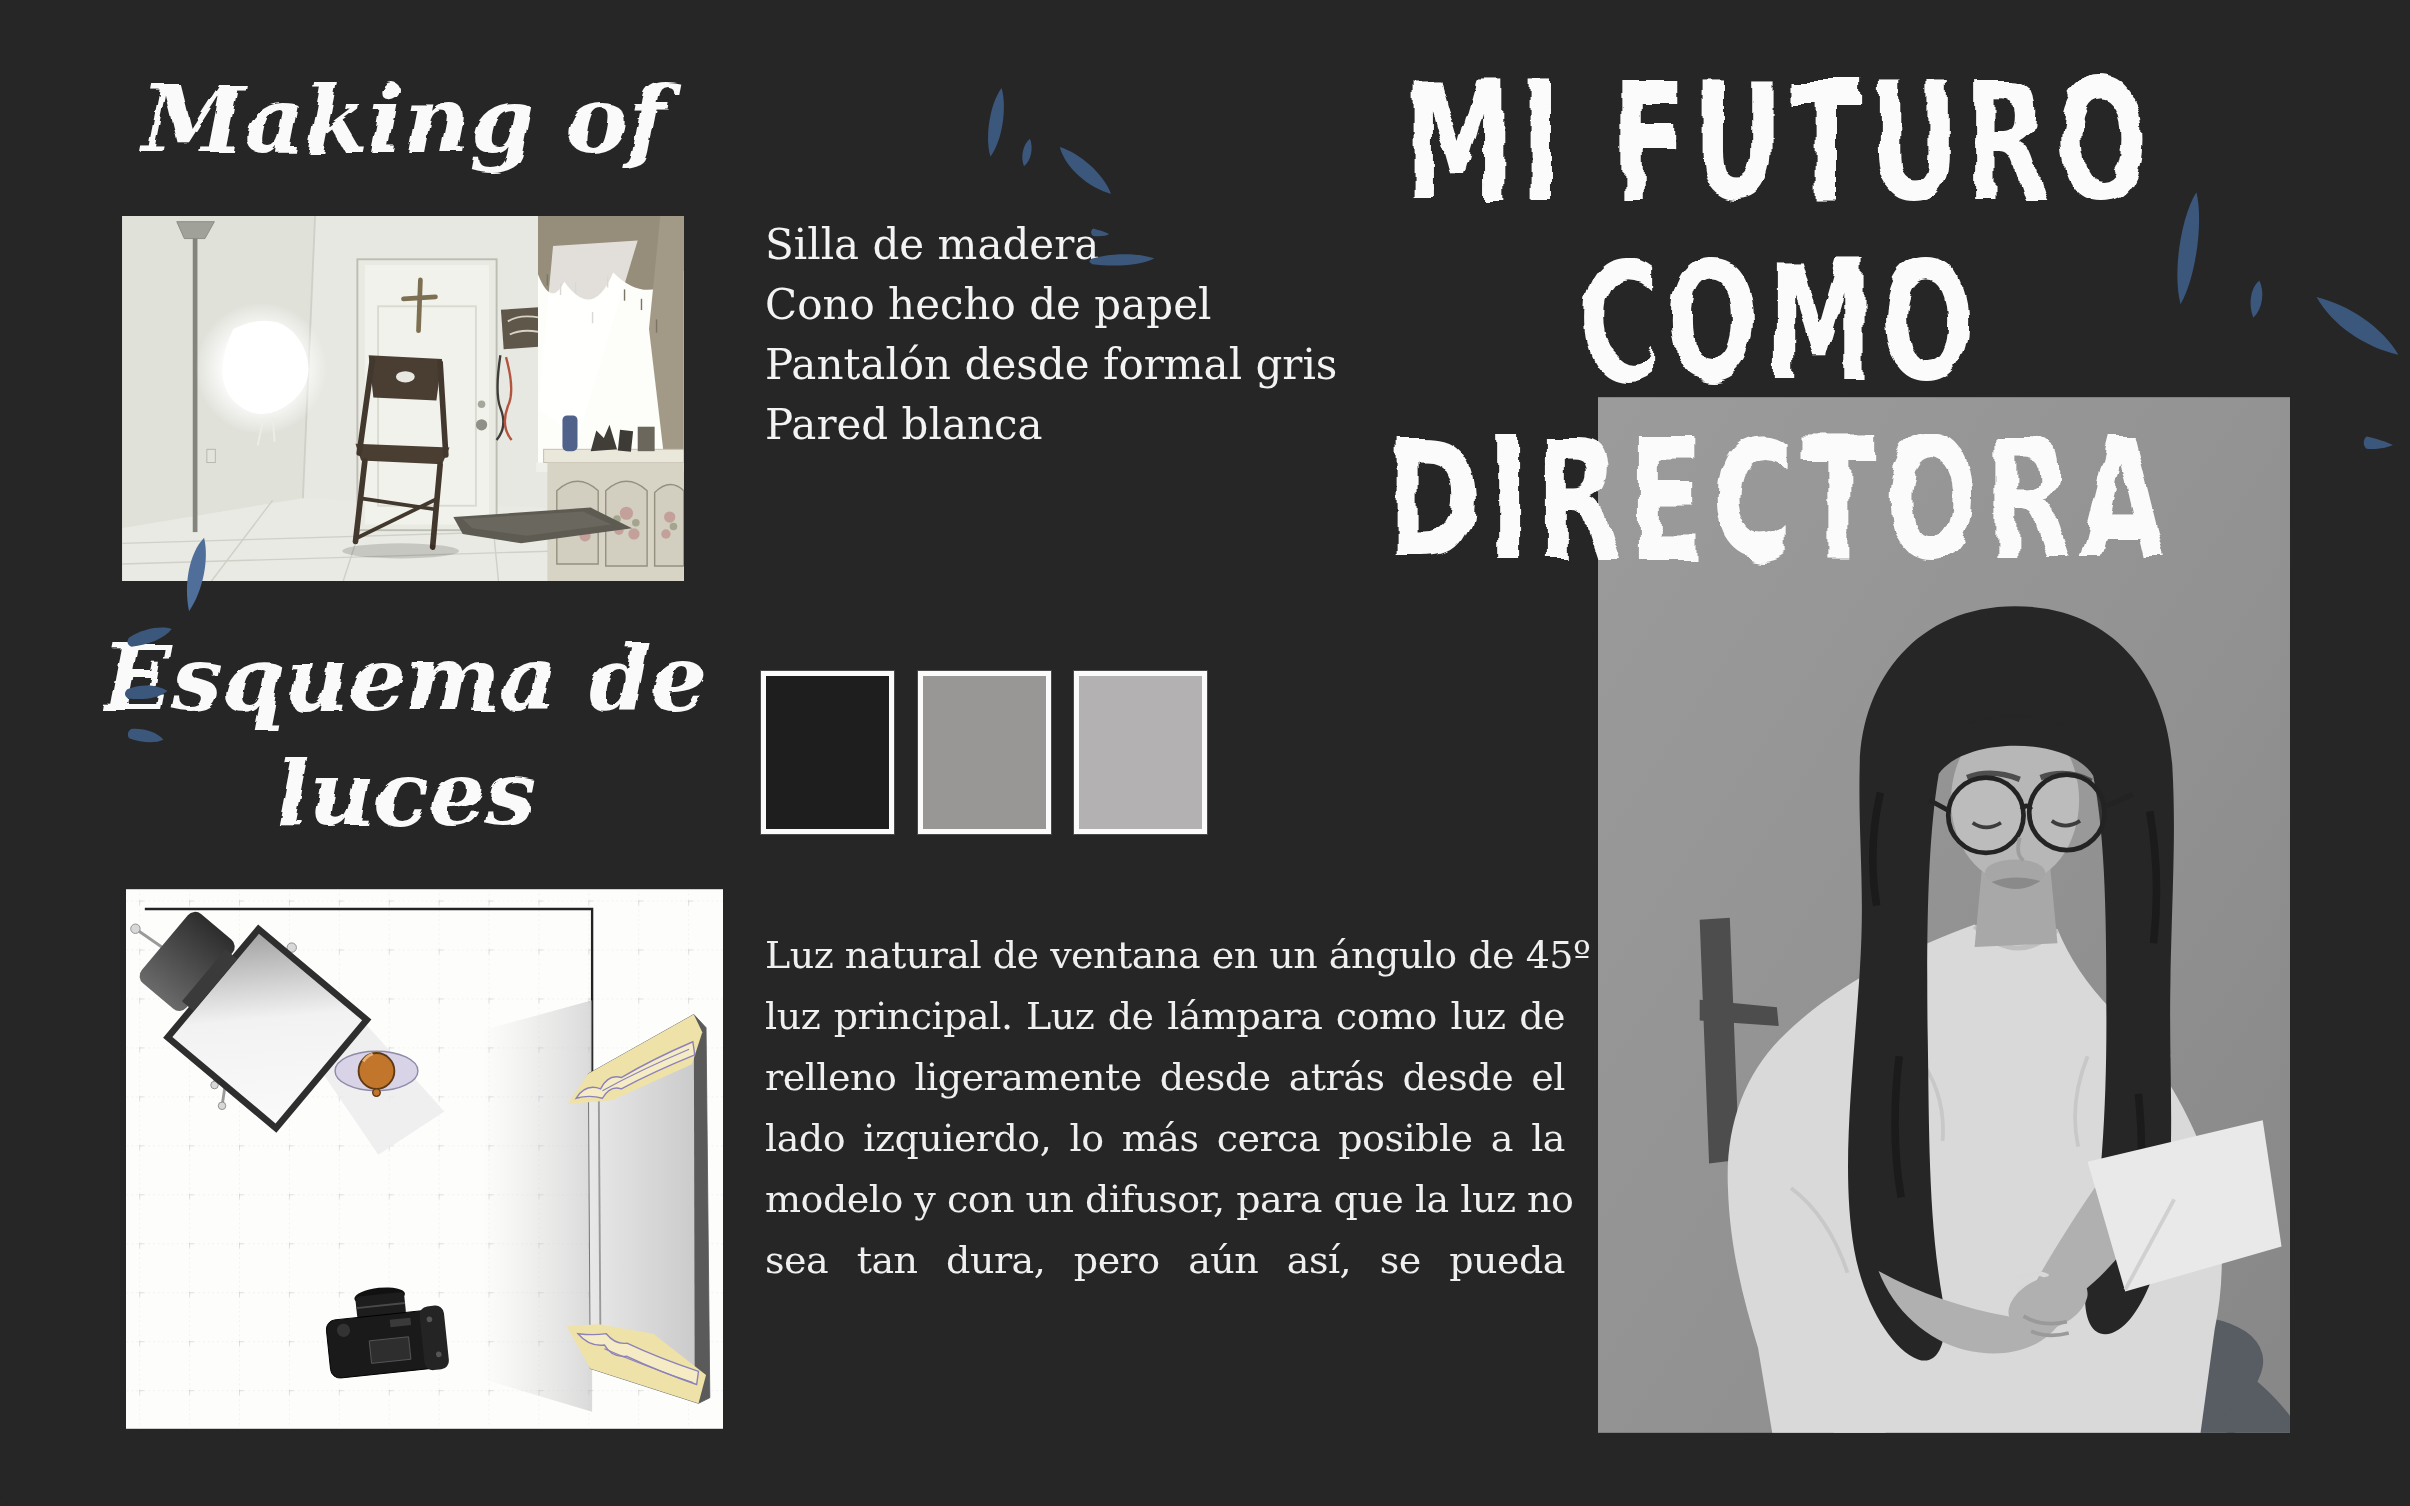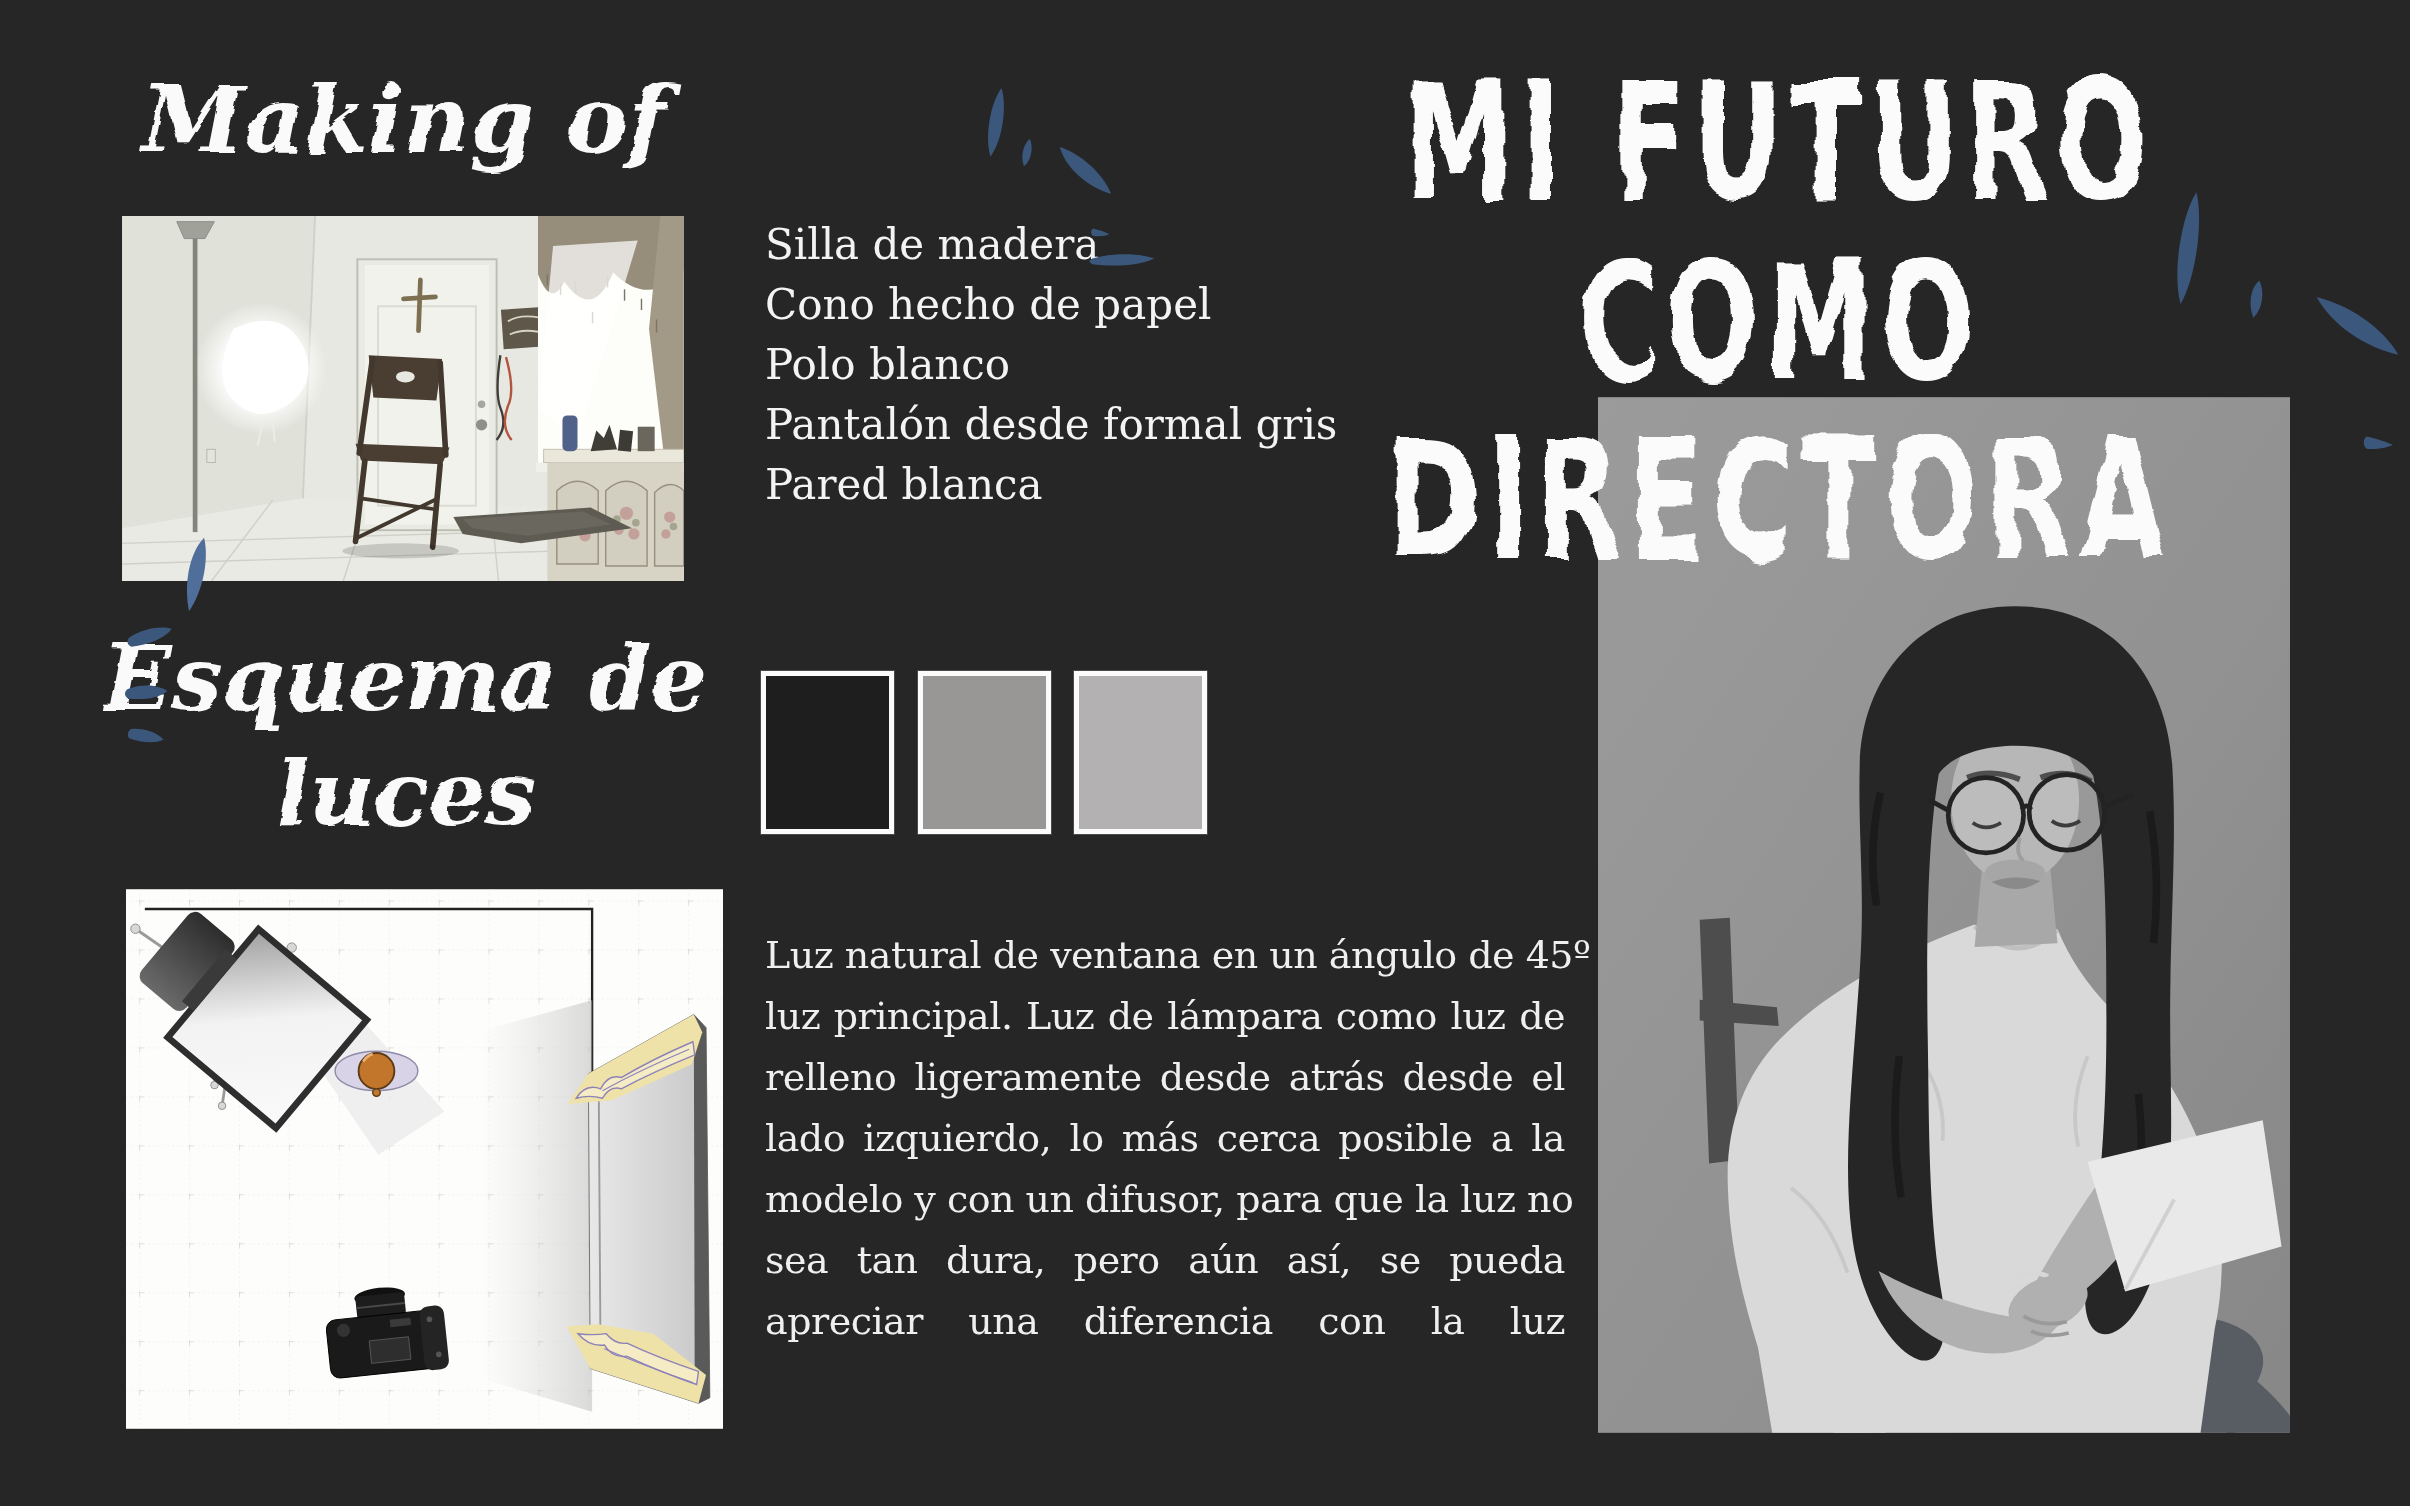--- a/index.html
+++ b/index.html
@@ -178,21 +178,20 @@
     </g>
     <ellipse cx="296" cy="356" rx="62" ry="8" fill="rgba(0,0,0,0.15)"></ellipse>
 
     <polygon points="352,320 498,310 542,332 424,348 362,338" fill="#5d5b52"></polygon>
     <polygon points="362,322 490,314 520,328 430,340 372,332" fill="#6a685e"></polygon>
   </svg>
 
   <div class="abs" id="materials-list">
       <div>Silla de madera</div>
       <div>Cono hecho de papel</div>
-      <div>Polo blanco</div>
       <div>Pantalón desde formal gris</div>
       <div>Pared blanca</div>
     </div>
 
   <div class="abs" id="palette-row">
       <div class="swatch" title="#1e1e1e" style="background: rgb(30, 30, 30);"></div>
       <div class="swatch" title="#999795" style="background: rgb(153, 151, 149);"></div>
       <div class="swatch" title="#b3b1b2" style="background: rgb(179, 177, 178);"></div>
     </div>
 
@@ -277,21 +276,20 @@
     </g>
   </svg>
 
   <div class="abs" id="lighting-paragraph">
       <div class="para-line">Luz natural de ventana en un ángulo de 45º</div>
       <div class="para-line">luz principal. Luz de lámpara como luz de</div>
       <div class="para-line">relleno ligeramente desde atrás desde el</div>
       <div class="para-line">lado izquierdo, lo más cerca posible a la</div>
       <div class="para-line">modelo y con un difusor, para que la luz no</div>
       <div class="para-line">sea tan dura, pero aún así, se pueda</div>
-      <div class="para-line">apreciar una diferencia con la luz</div>
     </div>
 
   <svg class="abs" id="portrait" viewBox="0 0 735 1100" role="img" aria-label="black and white photo of a young woman with curly dark hair and round glasses, wearing a white t-shirt and jeans, sitting on a wooden chair reading papers and holding a paper cone">
     <defs>
       <linearGradient id="pgBg" x1="0" y1="0" x2="1" y2="1">
         <stop offset="0%" stop-color="#9b9b9b"></stop>
         <stop offset="55%" stop-color="#929292"></stop>
         <stop offset="100%" stop-color="#878787"></stop>
       </linearGradient>
     </defs>

